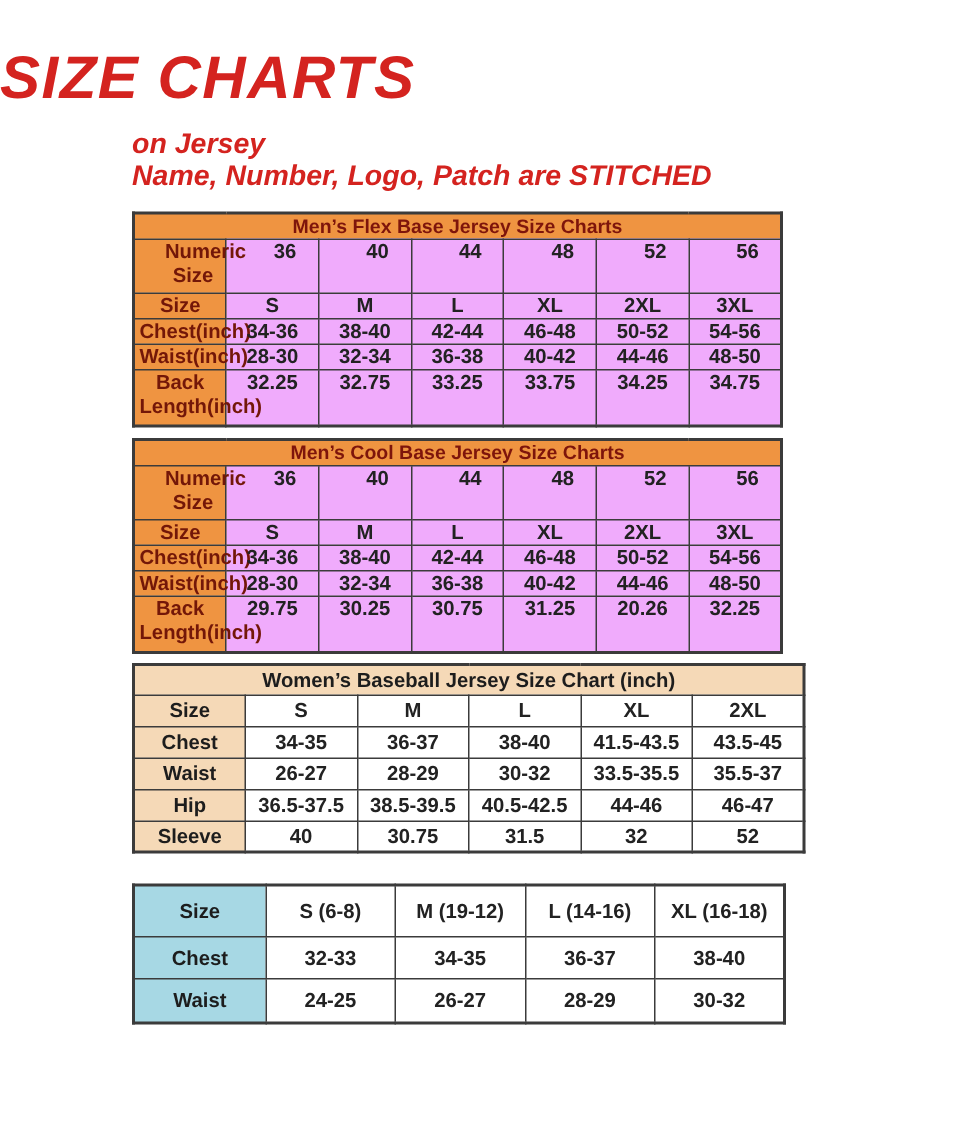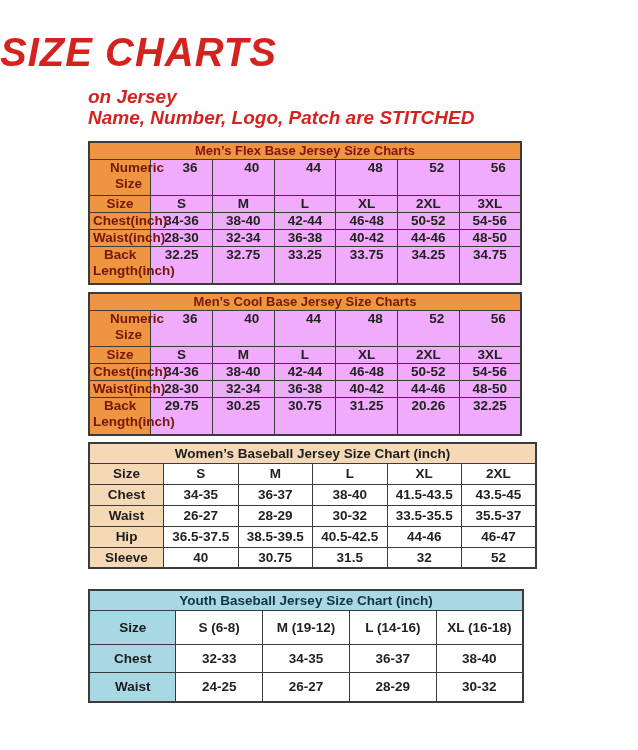--- a/index.html
+++ b/index.html
@@ -213,23 +213,20 @@
         <td class="val">40</td>
         <td class="val">30.75</td>
         <td class="val">31.5</td>
         <td class="val">32</td>
         <td class="val">52</td>
       </tr>
     </tbody>
   </table>
 <table class="size-table blue" id="t3">
     <tbody>
-      <tr class="title-row">
-        <th class="t-title" colspan="5">Youth Baseball Jersey Size Chart (inch)</th>
-      </tr>
       <tr class="r0">
         <th class="lbl">Size</th>
         <td class="val">S (6-8)</td>
         <td class="val">M (19-12)</td>
         <td class="val">L (14-16)</td>
         <td class="val">XL (16-18)</td>
       </tr>
       <tr class="r1">
         <th class="lbl">Chest</th>
         <td class="val">32-33</td>

